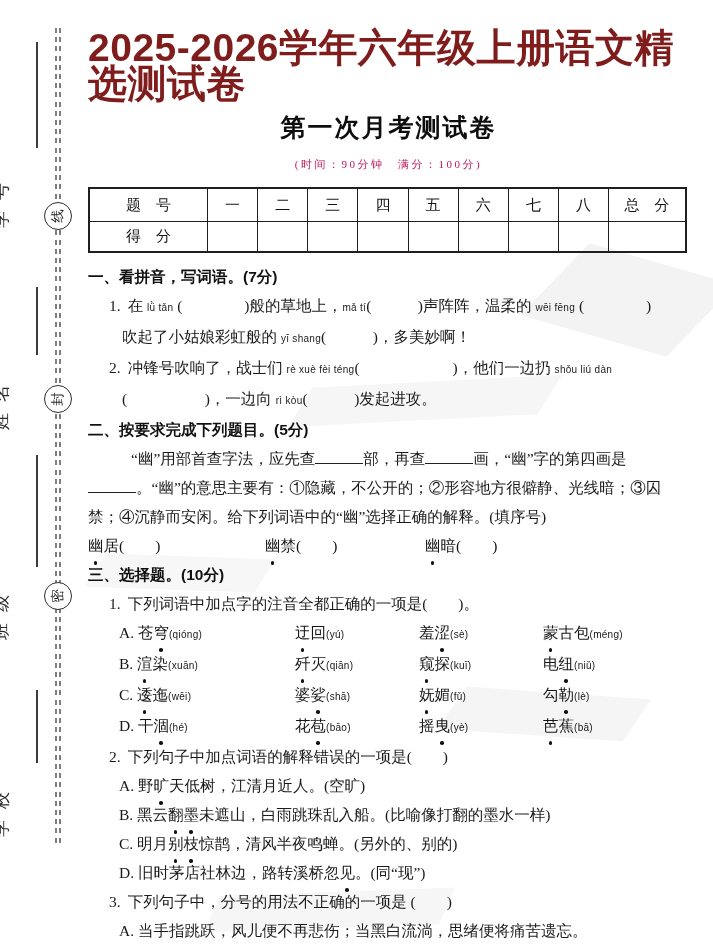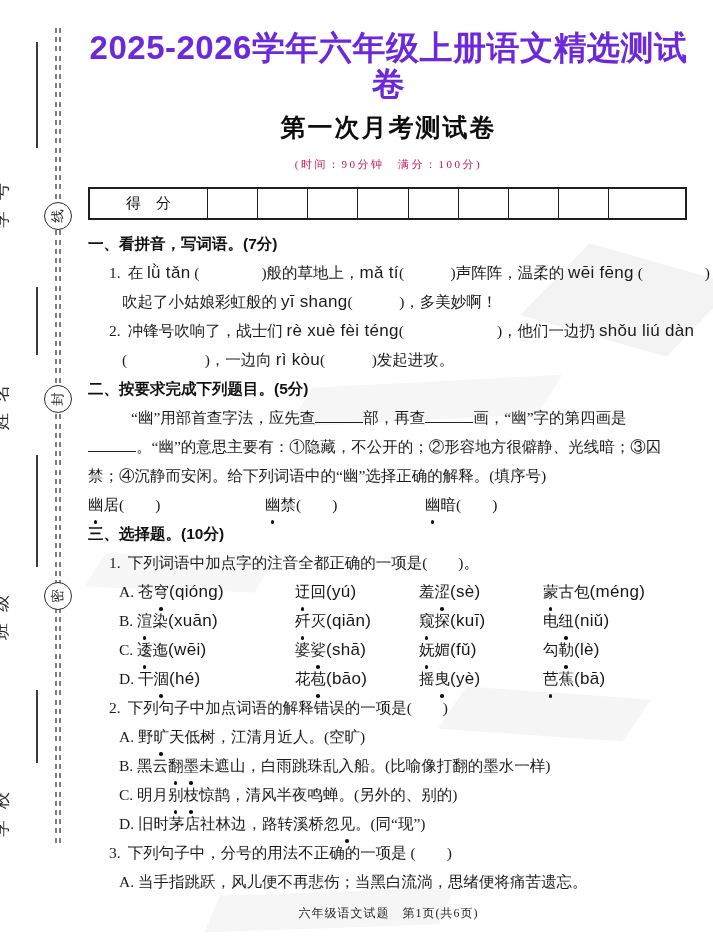--- a/index.html
+++ b/index.html
@@ -27,41 +27,41 @@
   .side-group{position:absolute;left:15px;height:26px;line-height:26px;transform-origin:0 100%;
      transform:rotate(-90deg);white-space:nowrap;font-size:17px;letter-spacing:11px;color:#2a2a2a;}
   .sg1{top:202px;} .sg2{top:404px;} .sg3{top:614px;} .sg4{top:811px;}
   .seal{position:absolute;left:44px;width:26px;height:26px;border:1.4px solid #2c2c2c;border-radius:50%;
      background:#fff;display:flex;align-items:center;justify-content:center;z-index:3;}
   .seal span{display:block;transform:rotate(-90deg);font-size:13.5px;color:#1d1d1d;}
   .se1{top:202px;} .se2{top:385px;} .se3{top:582px;}
 
   
   .content{position:absolute;left:88px;top:0;width:601px;z-index:1;}
-  .title{margin:30px 0 0 0;text-align:center;font-family:"Liberation Sans","DejaVu Sans",sans-serif;
-     font-size:33px;line-height:36px;font-weight:800;letter-spacing:0.5px;color:#6d28d9;}
+  .title{margin:30px 0 0 0;text-align:left;font-family:"Liberation Sans","DejaVu Sans",sans-serif;
+     font-size:39px;line-height:36px;font-weight:800;letter-spacing:0.5px;color:#7f1d1d;}
   .subtitle{margin:11px 0 0 0;text-align:center;font-family:"Liberation Sans","DejaVu Sans",sans-serif;
      font-size:25px;line-height:28px;font-weight:700;letter-spacing:2px;color:#0d0d0d;}
   .meta{margin-top:13px;text-align:center;font-size:11px;line-height:20px;letter-spacing:2.5px;color:#be185d;font-family:Liberation Serif, serif;}
 
   table.score-table{margin-top:13px;width:599px;border-collapse:collapse;table-layout:fixed;
      border:2px solid #1f1f1f;}
   table.score-table td{border:1px solid #1f1f1f;text-align:center;font-size:15px;color:#141414;padding:0;}
   table.score-table tr.r1 td{height:32px;}
   table.score-table tr.r2 td{height:29px;}
 
   #sections{margin-top:9px;}
   .sec-heading{font-family:"Liberation Sans","DejaVu Sans",sans-serif;font-weight:700;
      font-size:15.5px;line-height:29px;color:#111;}
   .line{font-size:15.5px;line-height:29px;white-space:nowrap;color:#1a1a1a;}
   .item-line{padding-left:21px;}
   .item-line .num{margin-right:7px;}
   .cont{padding-left:34px;}
   .ind{text-indent:43px;}
-  .py{font-family:"Liberation Sans","DejaVu Sans",sans-serif;font-size:17px;letter-spacing:0.3px;}
+  .py{font-family:"Liberation Sans","DejaVu Sans",sans-serif;font-size:10px;letter-spacing:0.3px;}
   .blank{display:inline-block;width:48px;height:13px;border-bottom:1.2px solid #222;}
   .dc{display:inline-block;position:relative;}
   .dc::after{content:"";position:absolute;left:50%;margin-left:-2px;bottom:-5px;width:3.6px;height:3.6px;
      border-radius:50%;background:#111;}
   .wordrow{display:grid;grid-template-columns:177px 160px 150px 1fr;line-height:29px;font-size:15.5px;white-space:nowrap;}
   .optgrid{margin-left:31px;display:grid;grid-template-columns:176px 124px 124px 1fr;
      line-height:29px;font-size:15.5px;white-space:nowrap;}
   .optline{padding-left:31px;}
   .footer{margin-top:9px;text-align:center;font-size:12px;letter-spacing:1px;color:#1c1c1c;}
 </style>
@@ -120,20 +120,32 @@
           <col style="width:50px">
           <col style="width:50px">
         <col style="width:50px">
           <col style="width:50px">
           <col style="width:50px">
           <col style="width:50px">
         <col style="width:50px">
           <col style="width:77px">
       </colgroup>
       <tbody>
+          <tr class="r1">
+        <td>题　号</td>
+        <td>一</td>
+        <td>二</td>
+        <td>三</td>
+        <td>四</td>
+        <td>五</td>
+        <td>六</td>
+        <td>七</td>
+        <td>八</td>
+        <td>总　分</td>
+      </tr>
       <tr class="r2">
         <td>得　分</td>
         <td></td>
         <td></td>
         <td></td>
         <td></td>
         <td></td>
         <td></td>
         <td></td>
         <td></td>

